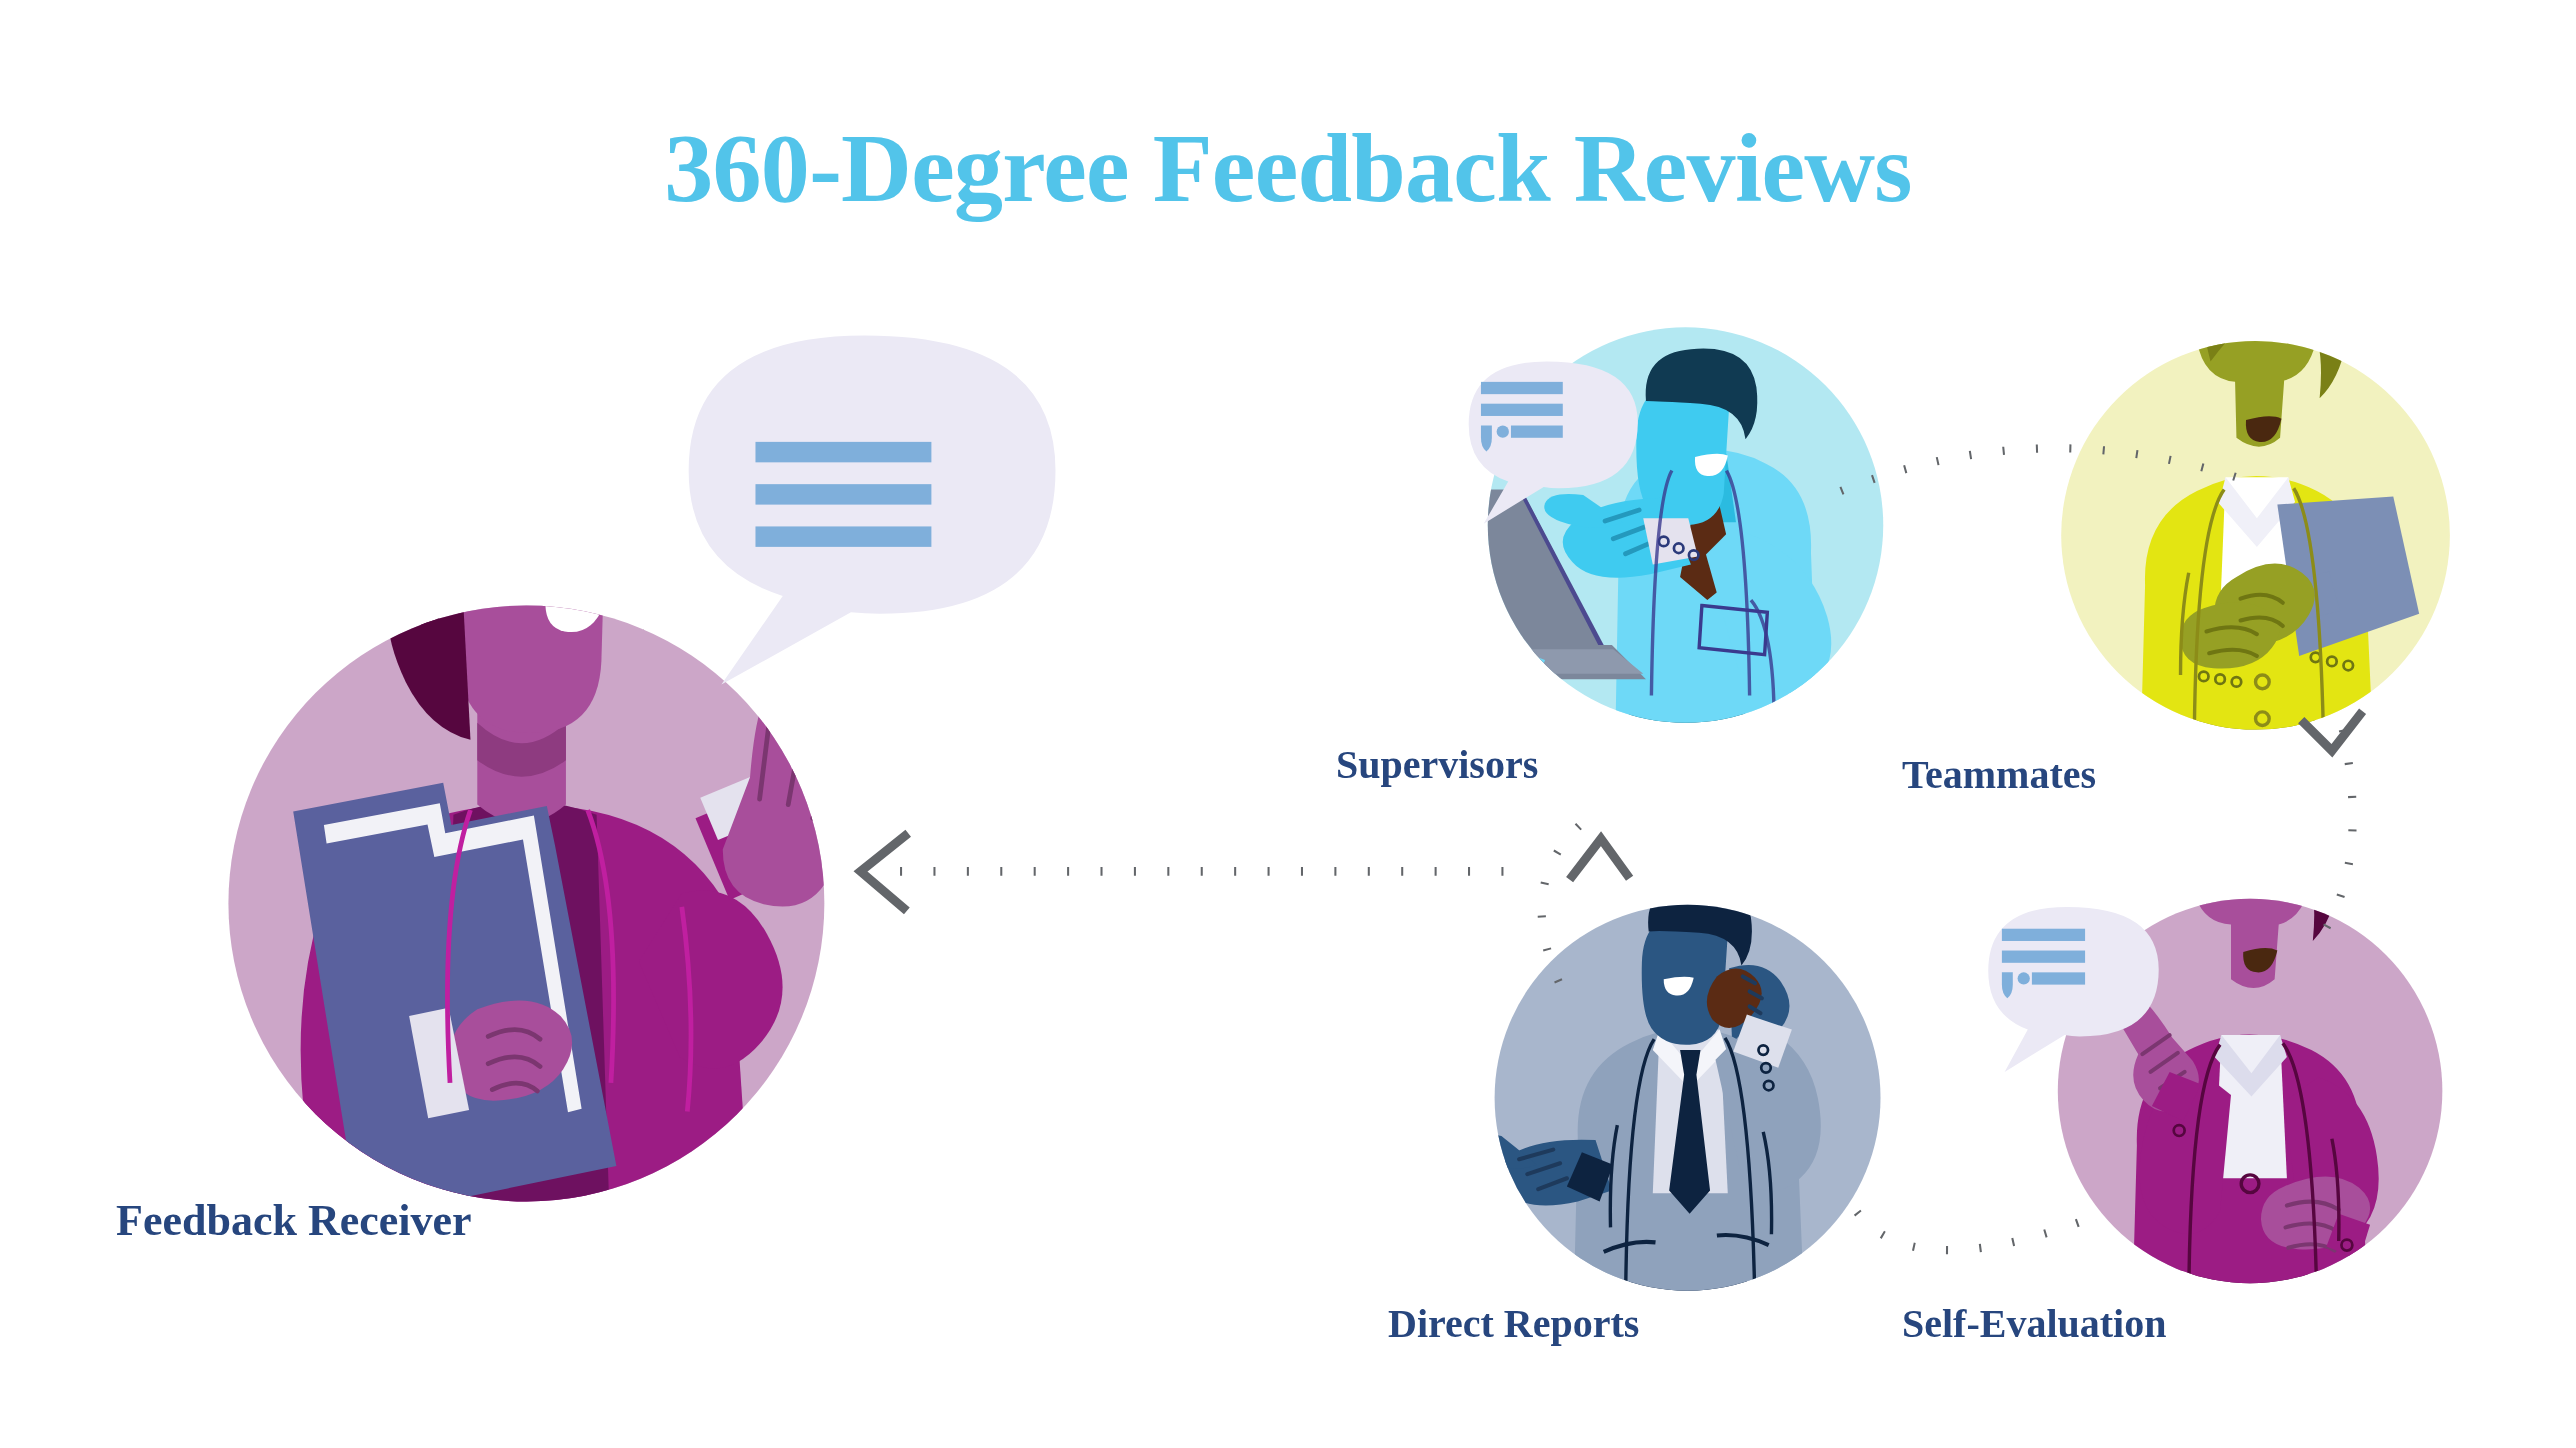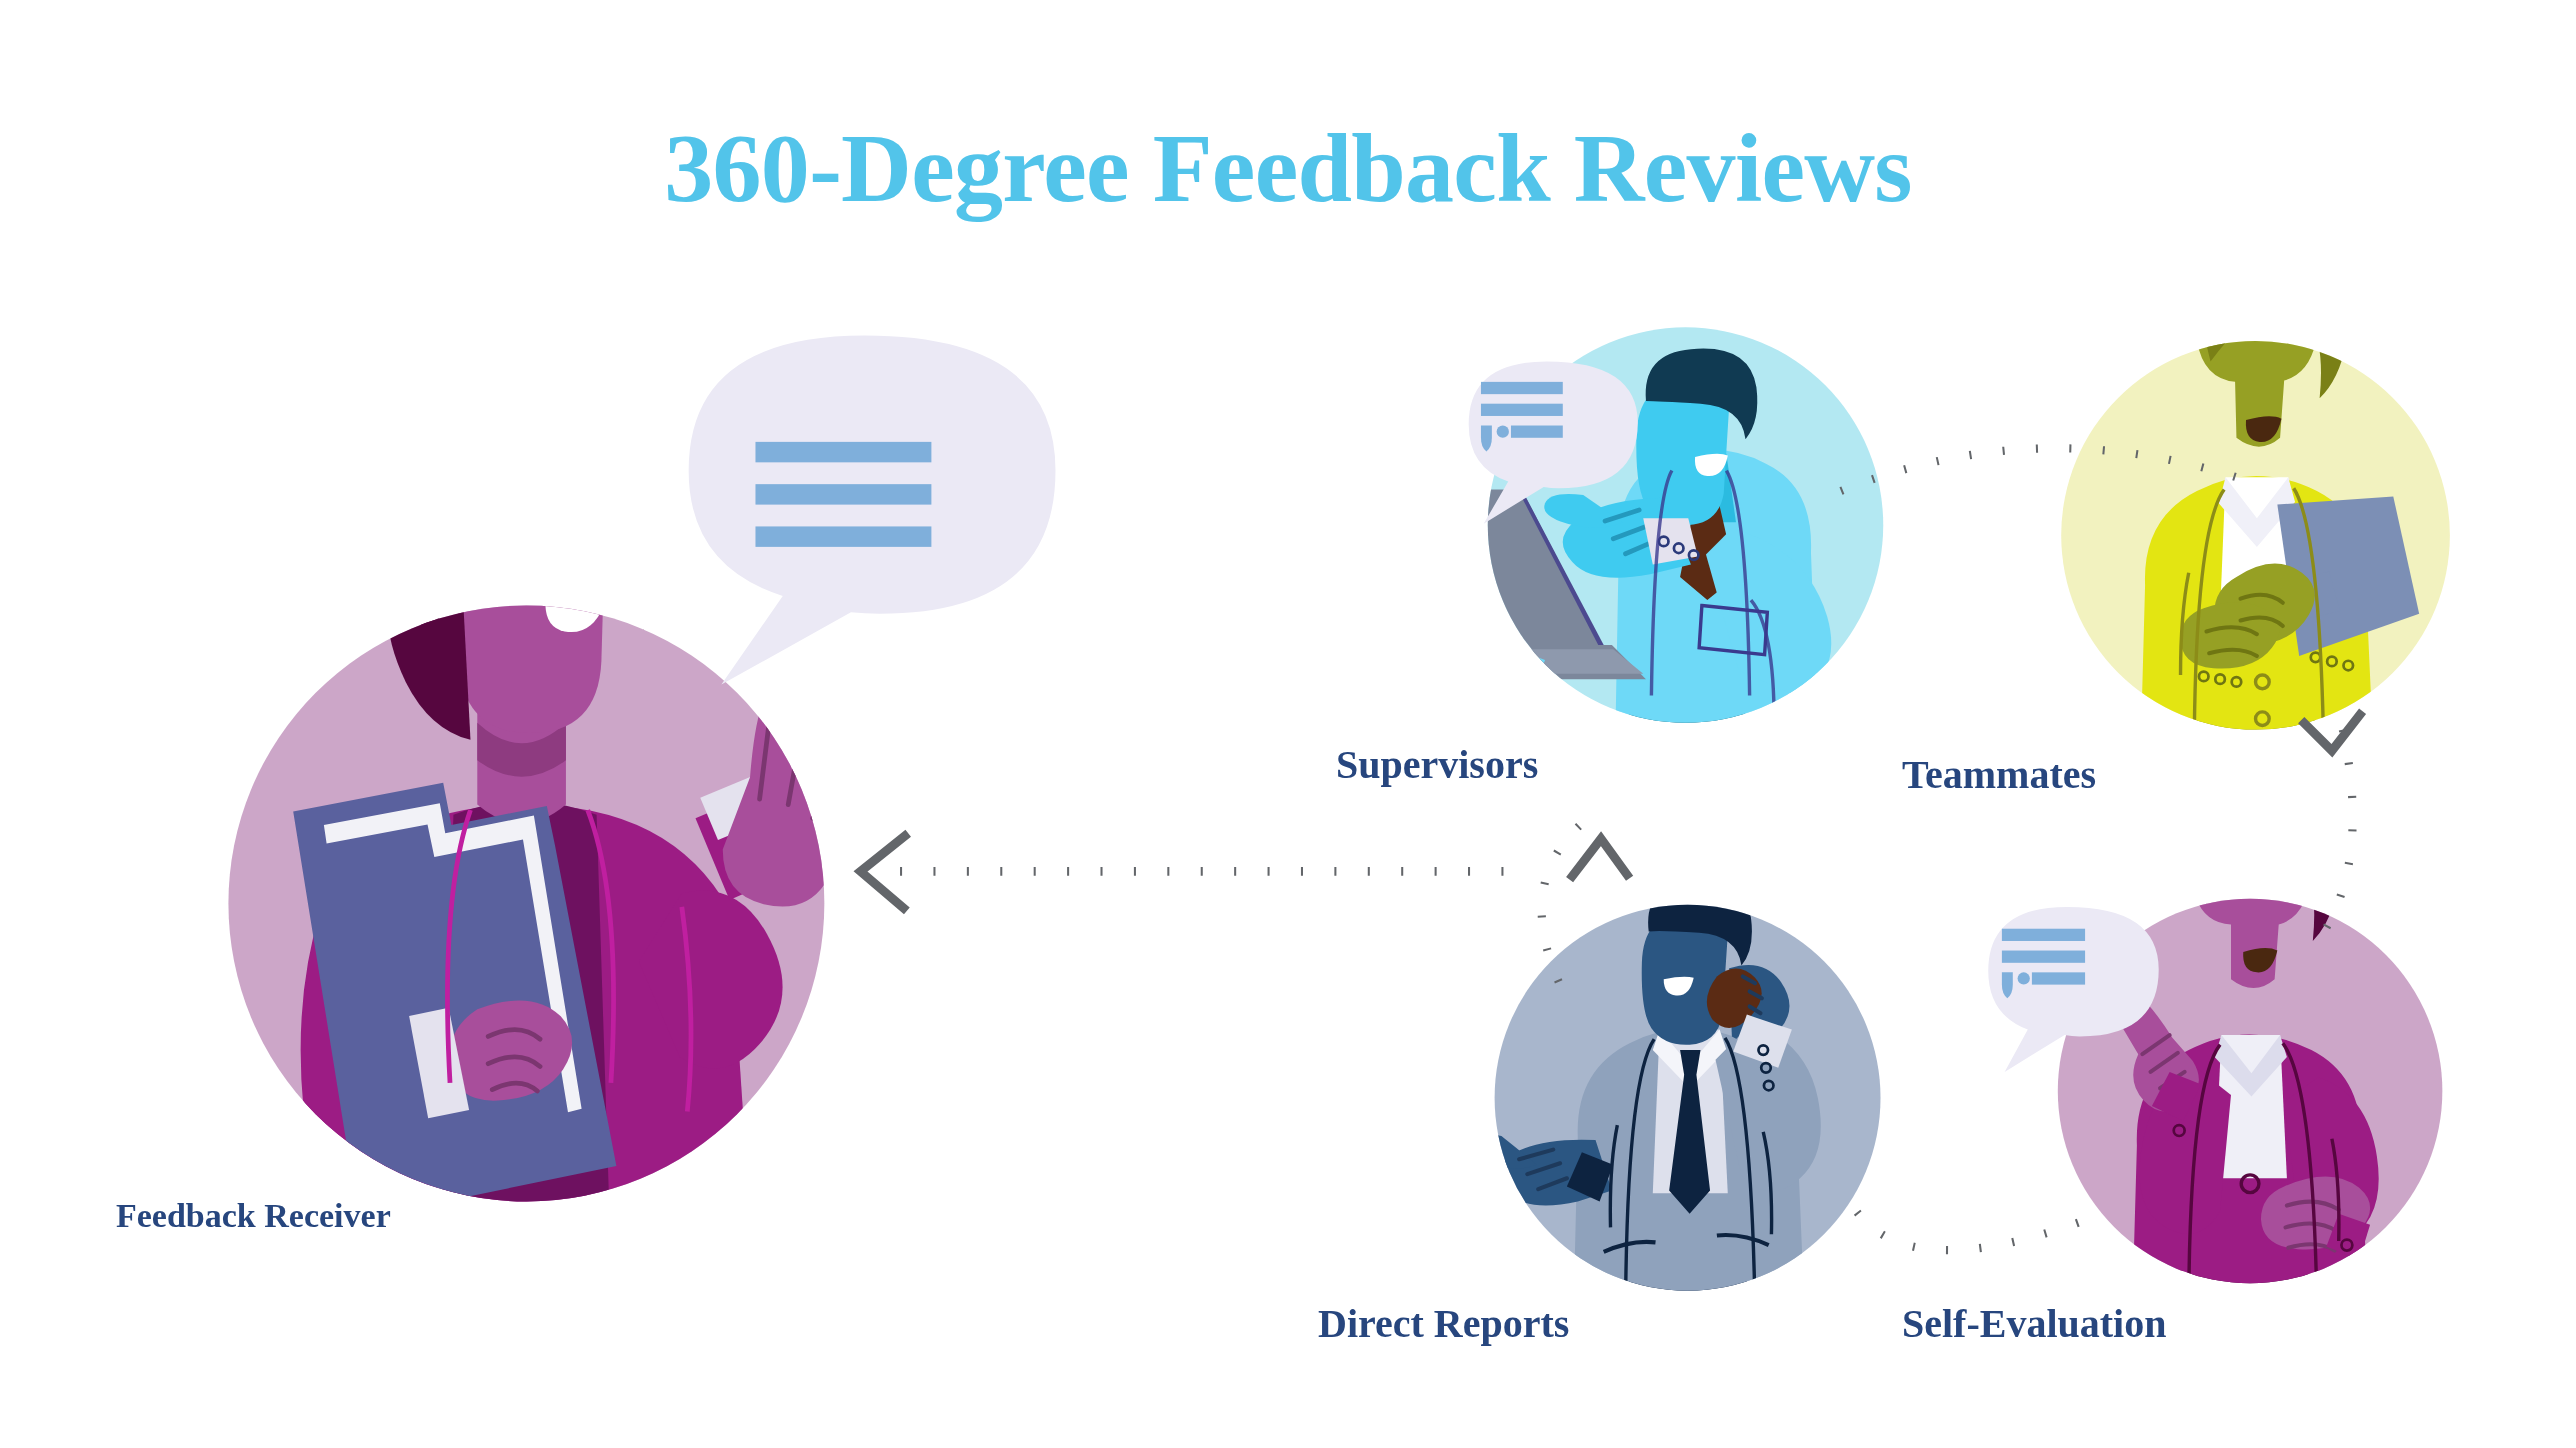--- a/index.html
+++ b/index.html
@@ -15,24 +15,24 @@
     font-size:98px; letter-spacing:-0.7px; color:#52C4EA; line-height:1.0;
     white-space:nowrap;
   }
 
   
   .node-label {
     position:absolute; text-align:left; white-space:nowrap;
     font-family:"Liberation Serif", serif; font-weight:700;
     color:#27467E; line-height:1;
   }
-  .label-receiver { font-size:34px; left:116px;  top:1199px; width:545px; }
+  .label-receiver { font-size:44px; left:116px;  top:1199px; width:545px; }
   .label-sup      { font-size:40px; left:1336px; top:745px; width:750px; }
   .label-team     { font-size:40px; left:1902px; top:755px; width:750px; }
-  .label-dr       { font-size:40px; left:1318px; top:1304px; width:750px; }
+  .label-dr       { font-size:40px; left:1388px; top:1304px; width:750px; }
   .label-se       { font-size:40px; left:1902px; top:1304px; width:750px; }
 
   
   svg.scene { position:absolute; left:0; top:0; width:2576px; height:1449px; }
 </style>
 </head>
 <body>
 
 <div id="stage">
 

